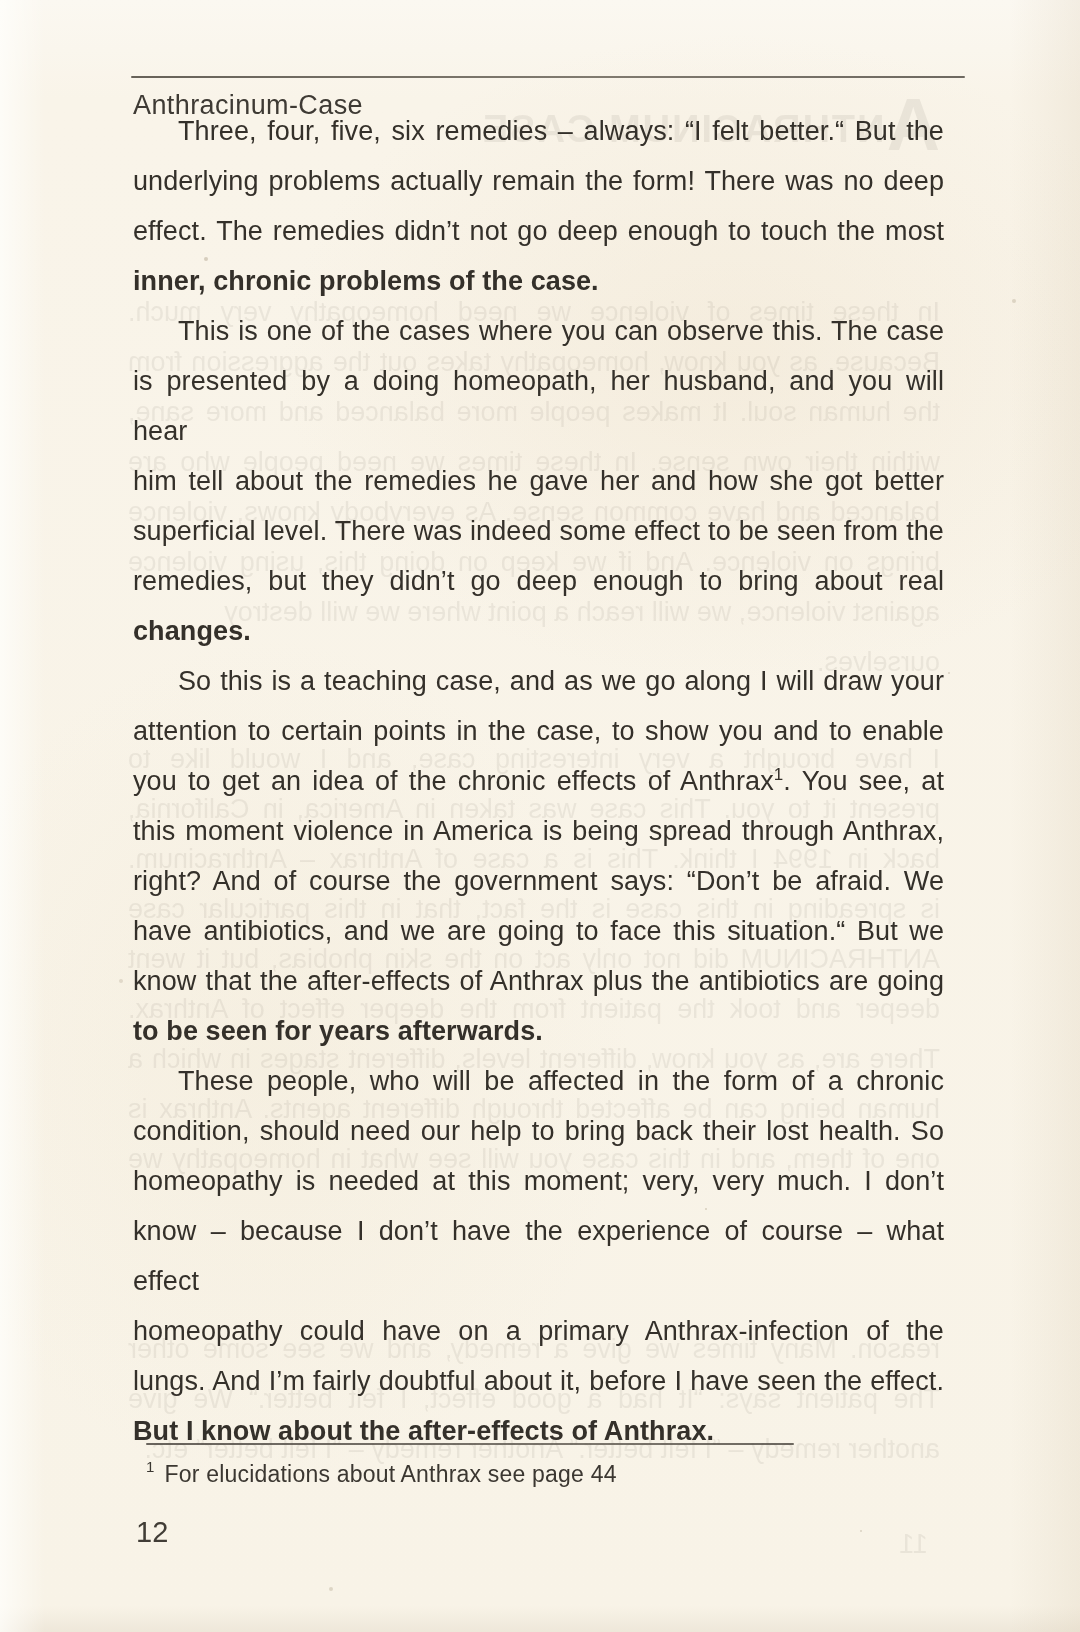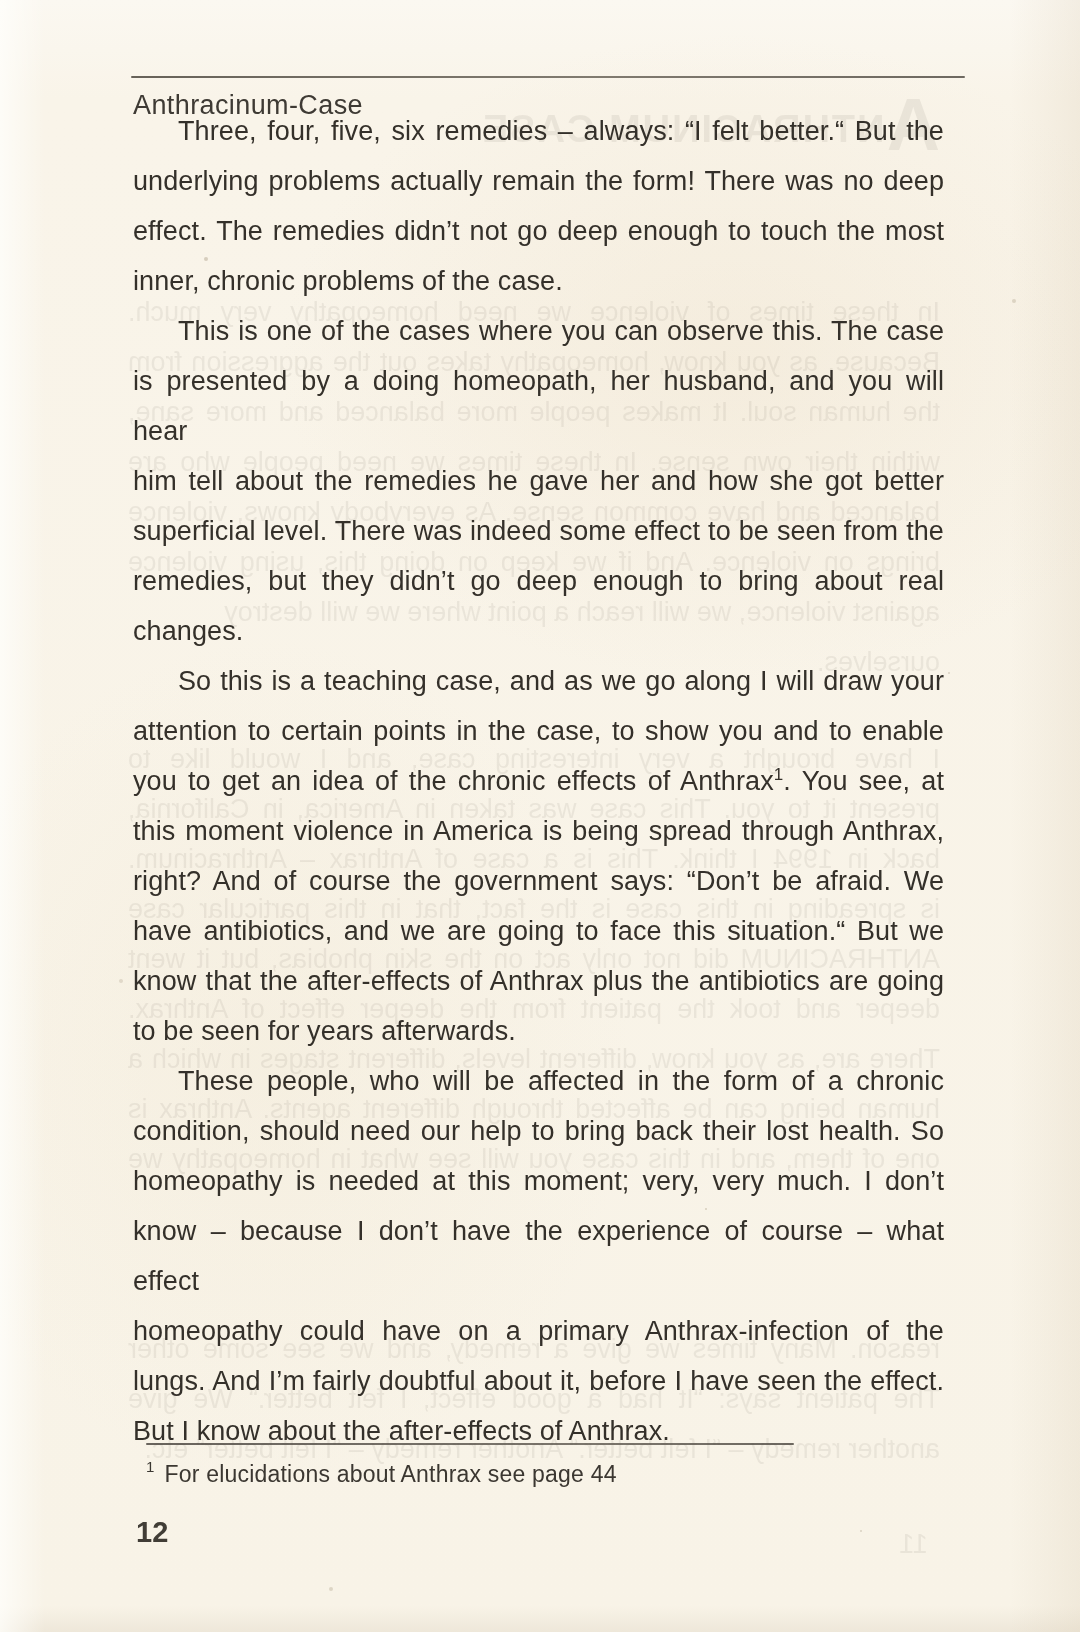--- a/index.html
+++ b/index.html
@@ -67,37 +67,37 @@
     background: linear-gradient(90deg, #4d483f 0%, #6b655a 55%, #555048 100%);
     opacity: 0.85; border-radius: 1px;
   }
   .body-text {
     position: absolute; left: 133px; top: 106px; width: 811px;
     font-size: 27px; line-height: 50px;
     color: var(--ink, #34302a);
     letter-spacing: 0.1px;
   }
   .body-text .line { text-align: justify; text-align-last: justify; }
-  .body-text .line.last { text-align-last: left; }
+  .body-text .line.last { text-align-last: left; font-weight: bold; }
   .body-text .line.indent { text-indent: 45px; }
   .body-text sup { font-size: 17px; line-height: 0; vertical-align: 10px; }
 
   .footnote-rule {
     position: absolute; left: 146px; top: 1443px; width: 648px; height: 2px;
     background: linear-gradient(90deg, #45403a, #5d574e 70%, #4a453e);
     opacity: 0.8; border-radius: 1px;
   }
   .footnote {
     position: absolute; left: 146px; top: 1458px;
     font-size: 23px; color: #3b3731; letter-spacing: 0.2px;
   }
   .footnote sup { font-size: 15px; vertical-align: 10px; margin-right: 10px; }
   .page-number {
     position: absolute; left: 136px; top: 1516px;
-    font-size: 29px; color: #413d36; font-weight: bold;
+    font-size: 29px; color: #413d36;
   }
 </style>
 </head>
 <body style="--paper: #f9f4e9; --ink: #34302a; --rule: #4d483f; --bleed: #8e867a;">
 
 <div class="page">
 
   <div class="specks"></div>
 
   <div class="bleed" id="bleed-layer">

